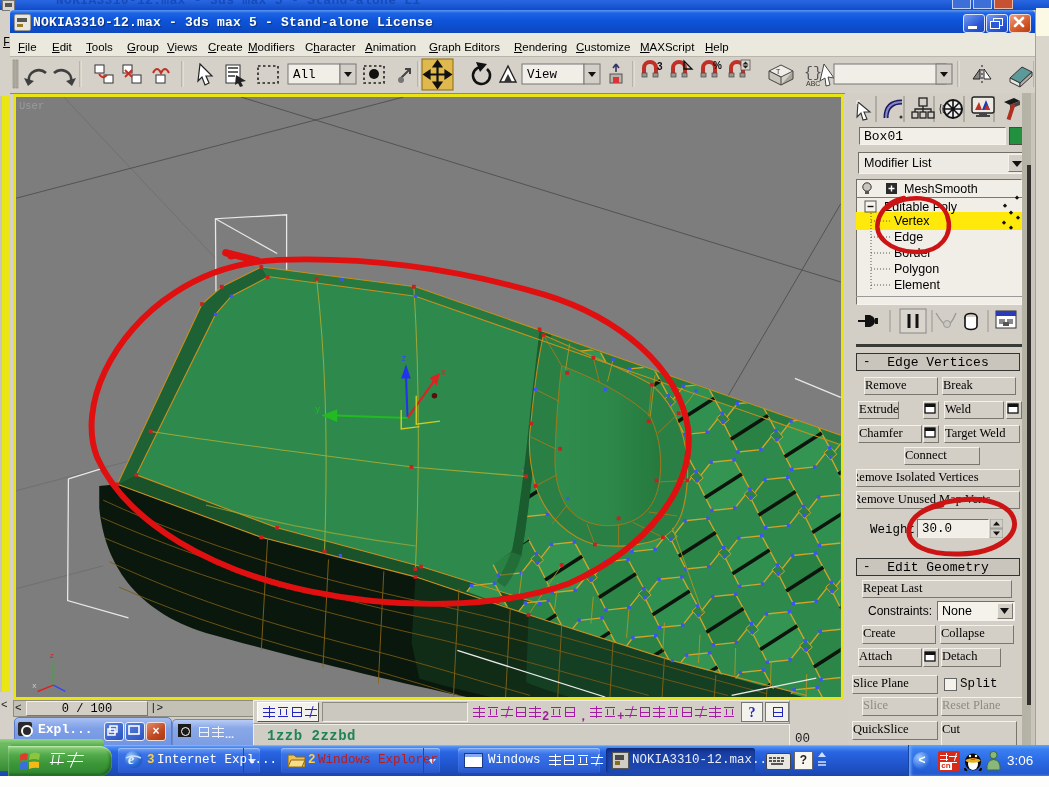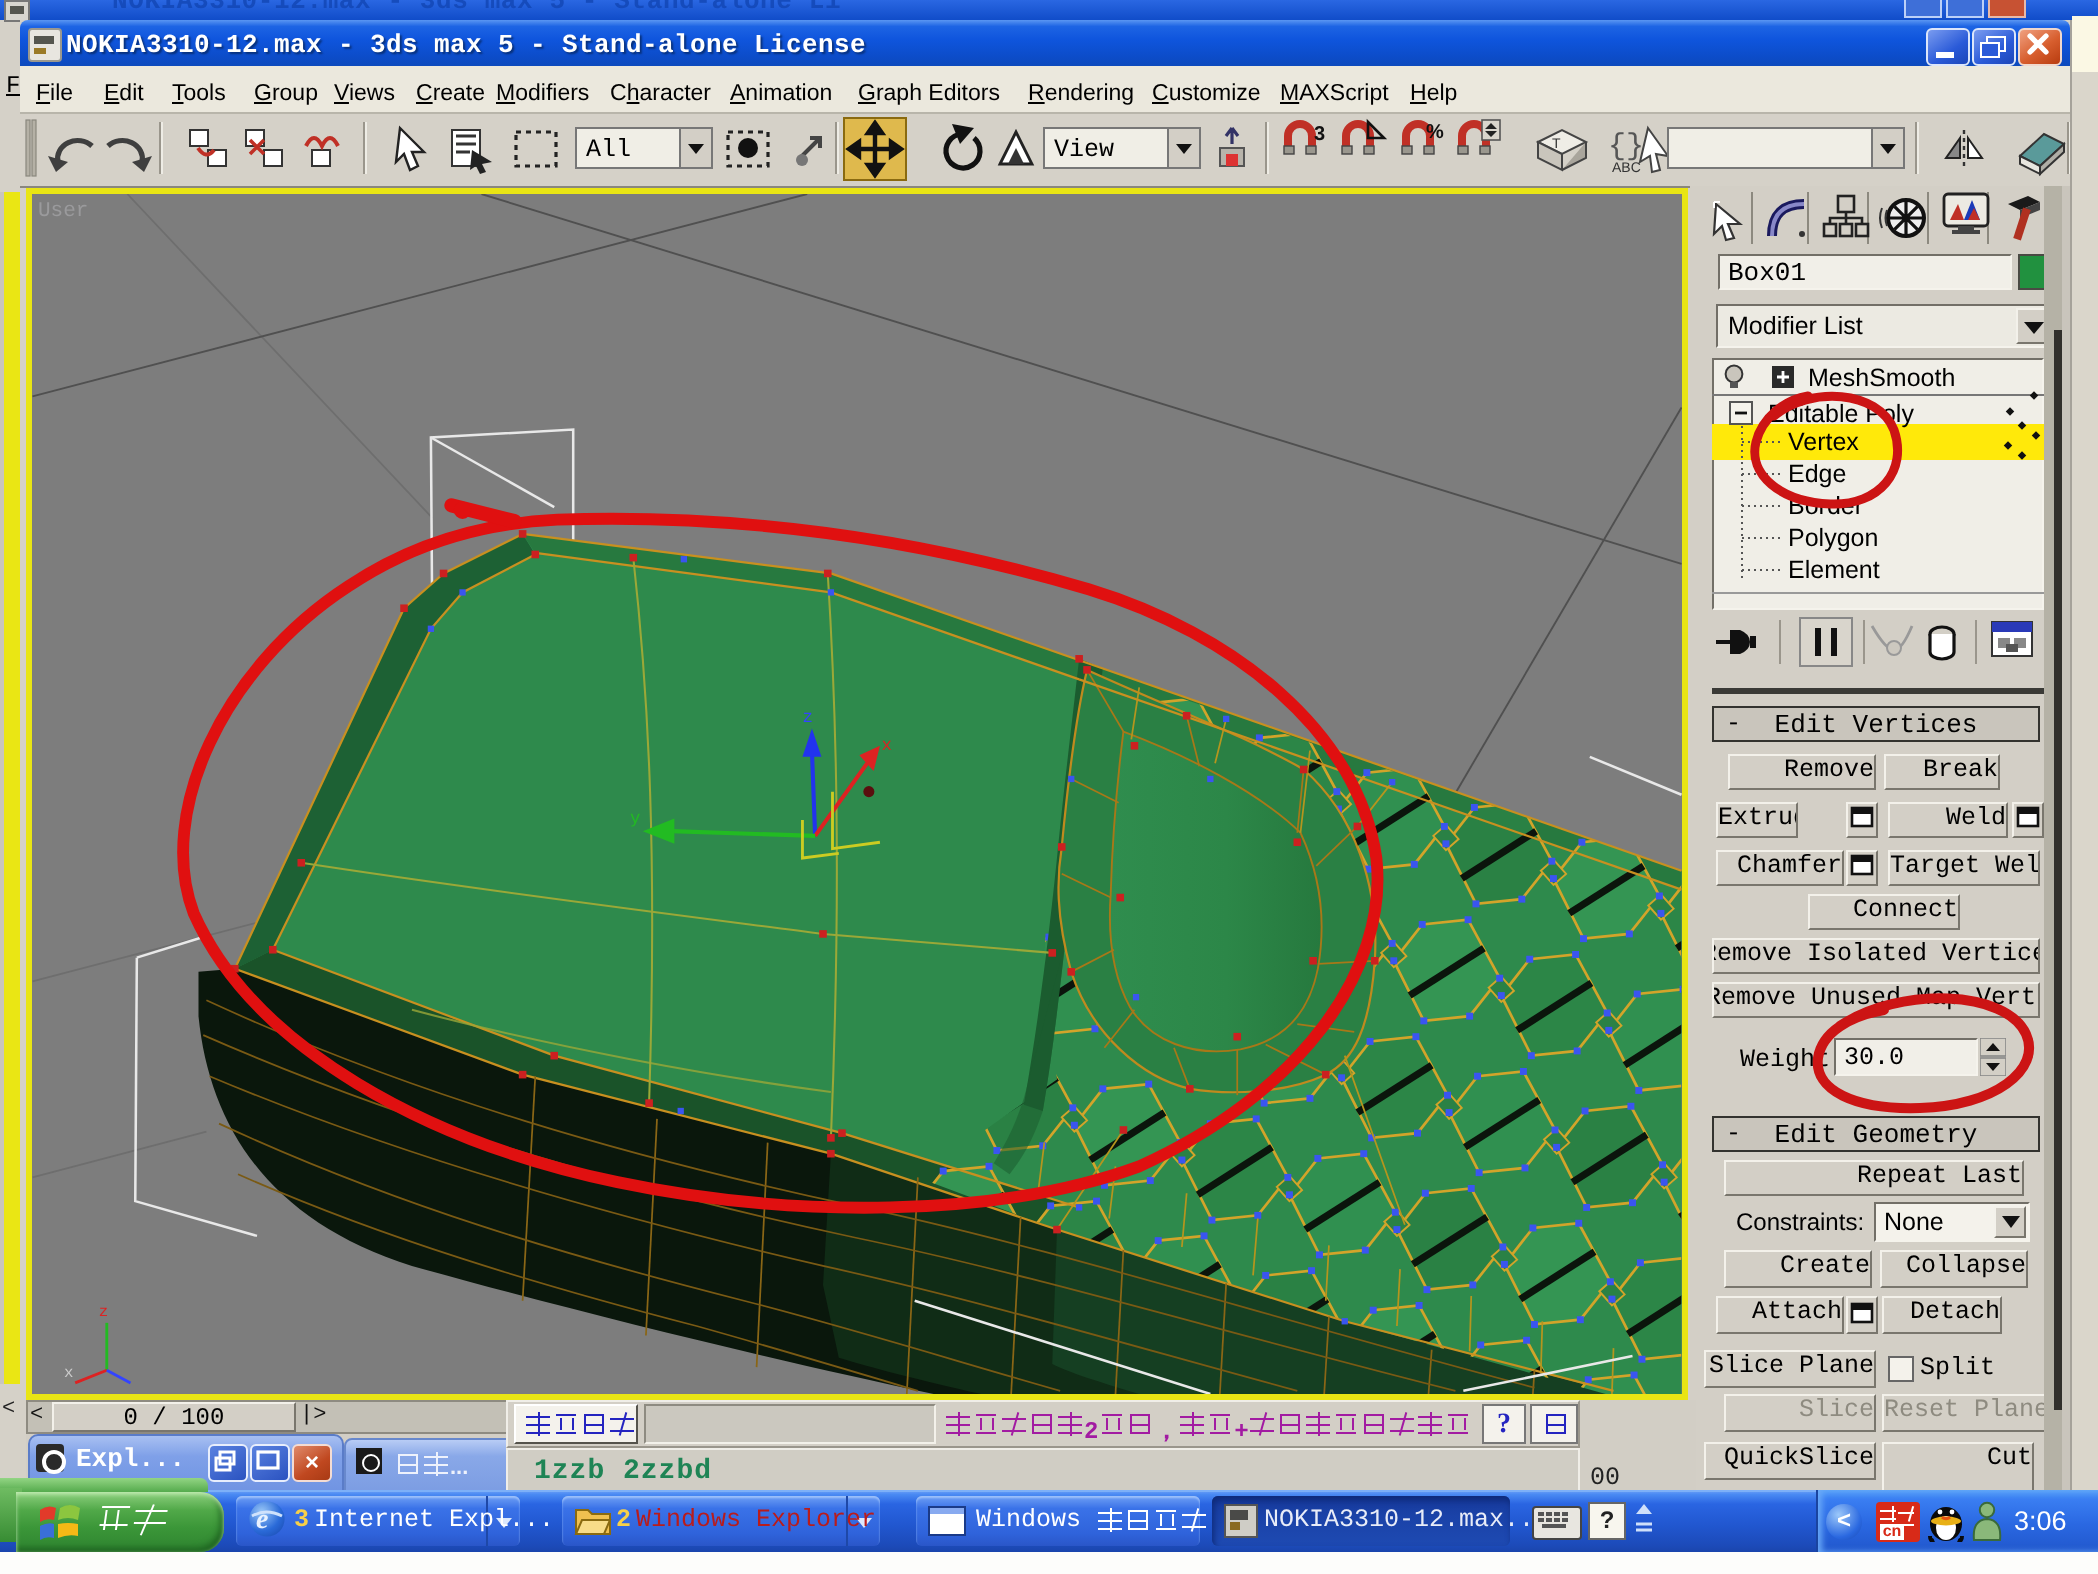--- a/index.html
+++ b/index.html
@@ -1,22 +1,22 @@
 <!DOCTYPE html>
 <html><head><meta charset="utf-8">
 <style>
 html,body{margin:0;padding:0;}
 body{width:1049px;height:787px;position:relative;overflow:hidden;
  font-family:"Liberation Sans",sans-serif;background:#ffffff;}
 .abs{position:absolute;}
 .mono{font-family:"Liberation Mono",monospace;}
 .btn{position:absolute;background:#d3cfc6;border-top:1px solid #f3f1ea;border-left:1px solid #f3f1ea;
  border-right:1px solid #79766d;border-bottom:1px solid #79766d;
- font-family:Liberation Mono, monospace;font-size:12.5px;color:#000;
- text-align:right;line-height:15px;white-space:nowrap;overflow:hidden;box-sizing:border-box;}
+ font-family:Liberation Serif, serif;font-size:12.5px;color:#000;
+ text-align:left;line-height:15px;white-space:nowrap;overflow:hidden;box-sizing:border-box;}
 .sunk{position:absolute;background:#f1efe8;border-top:1.5px solid #726f67;border-left:1.5px solid #726f67;
  border-right:1px solid #f5f3ec;border-bottom:1px solid #f5f3ec;box-sizing:border-box;}
 .hz{display:inline-block;position:relative;vertical-align:top;width:12px;height:12px;margin:0 1px;}
 .g1::before{content:"";position:absolute;left:0;right:0;top:2px;height:1.4px;background:currentColor;box-shadow:0 4px 0 currentColor,0 8px 0 currentColor;}
 .g1::after{content:"";position:absolute;left:5.5px;top:0;bottom:0;width:1.4px;background:currentColor;}
 .g2::before{content:"";position:absolute;left:1px;right:1px;top:1px;bottom:1px;border:1.4px solid currentColor;}
 .g2::after{content:"";position:absolute;left:2px;right:2px;top:5.5px;height:1.4px;background:currentColor;}
 .g3::before{content:"";position:absolute;left:0;right:0;top:2.5px;height:1.4px;background:currentColor;box-shadow:0 6px 0 currentColor;}
 .g3::after{content:"";position:absolute;left:5.5px;top:0;bottom:0;width:1.4px;background:currentColor;transform:rotate(16deg);}
 .g4::before{content:"";position:absolute;left:1px;right:1px;top:1px;height:1.4px;background:currentColor;box-shadow:0 9px 0 currentColor;}
@@ -950,23 +950,23 @@
       <rect x="3" y="8" width="6" height="5" fill="#888"></rect>
       <rect x="11" y="8" width="6" height="5" fill="#888"></rect>
       <rect x="7" y="11" width="6" height="4" fill="#555"></rect>
     </g>
 <path d="M42,2 V24 M84,2 V24 M140,2 V24" stroke="#9a968c" stroke-width="1"></path>
 </svg>
 <div class="abs" style="left:856px;top:344px;width:175px;height:2.5px;background:#3a3a36;"></div>
 
 <div class="abs" style="left:856px;top:353px;width:164px;height:18px;background:#c9c5bc;border:1.3px solid #33332f;box-sizing:border-box;"></div>
 <div class="abs mono" style="left:863px;top:355px;font-size:12.5px;">-</div>
-<div class="abs mono" style="left:856px;top:355px;width:164px;text-align:center;font-size:13px;color:#000;">Edit Vertices</div>
+<div class="abs mono" style="left:856px;top:355px;width:164px;text-align:center;font-size:13px;color:#000;">Edge Vertices</div>
 <div class="btn" style="left:864px;top:377px;width:74px;height:18px;">Remove</div>
-<div class="btn" style="left:942px;top:377px;width:58px;height:18px;">Break</div>
+<div class="btn" style="left:942px;top:377px;width:74px;height:18px;">Break</div>
 <div class="btn" style="left:858px;top:401px;width:41px;height:18px;">Extrude</div>
 <div class="btn" style="left:923px;top:401px;width:16px;height:18px;"><svg width="13" height="14">
       <rect x="1" y="2" width="10" height="9" fill="#fff" stroke="#111" stroke-width="1.3"></rect>
       <rect x="1" y="2" width="10" height="3" fill="#111"></rect>
     </svg></div>
 <div class="btn" style="left:944px;top:401px;width:60px;height:18px;">Weld</div>
 <div class="btn" style="left:1006px;top:401px;width:16px;height:18px;"><svg width="13" height="14">
       <rect x="1" y="2" width="10" height="9" fill="#fff" stroke="#111" stroke-width="1.3"></rect>
       <rect x="1" y="2" width="10" height="3" fill="#111"></rect>
     </svg></div>

